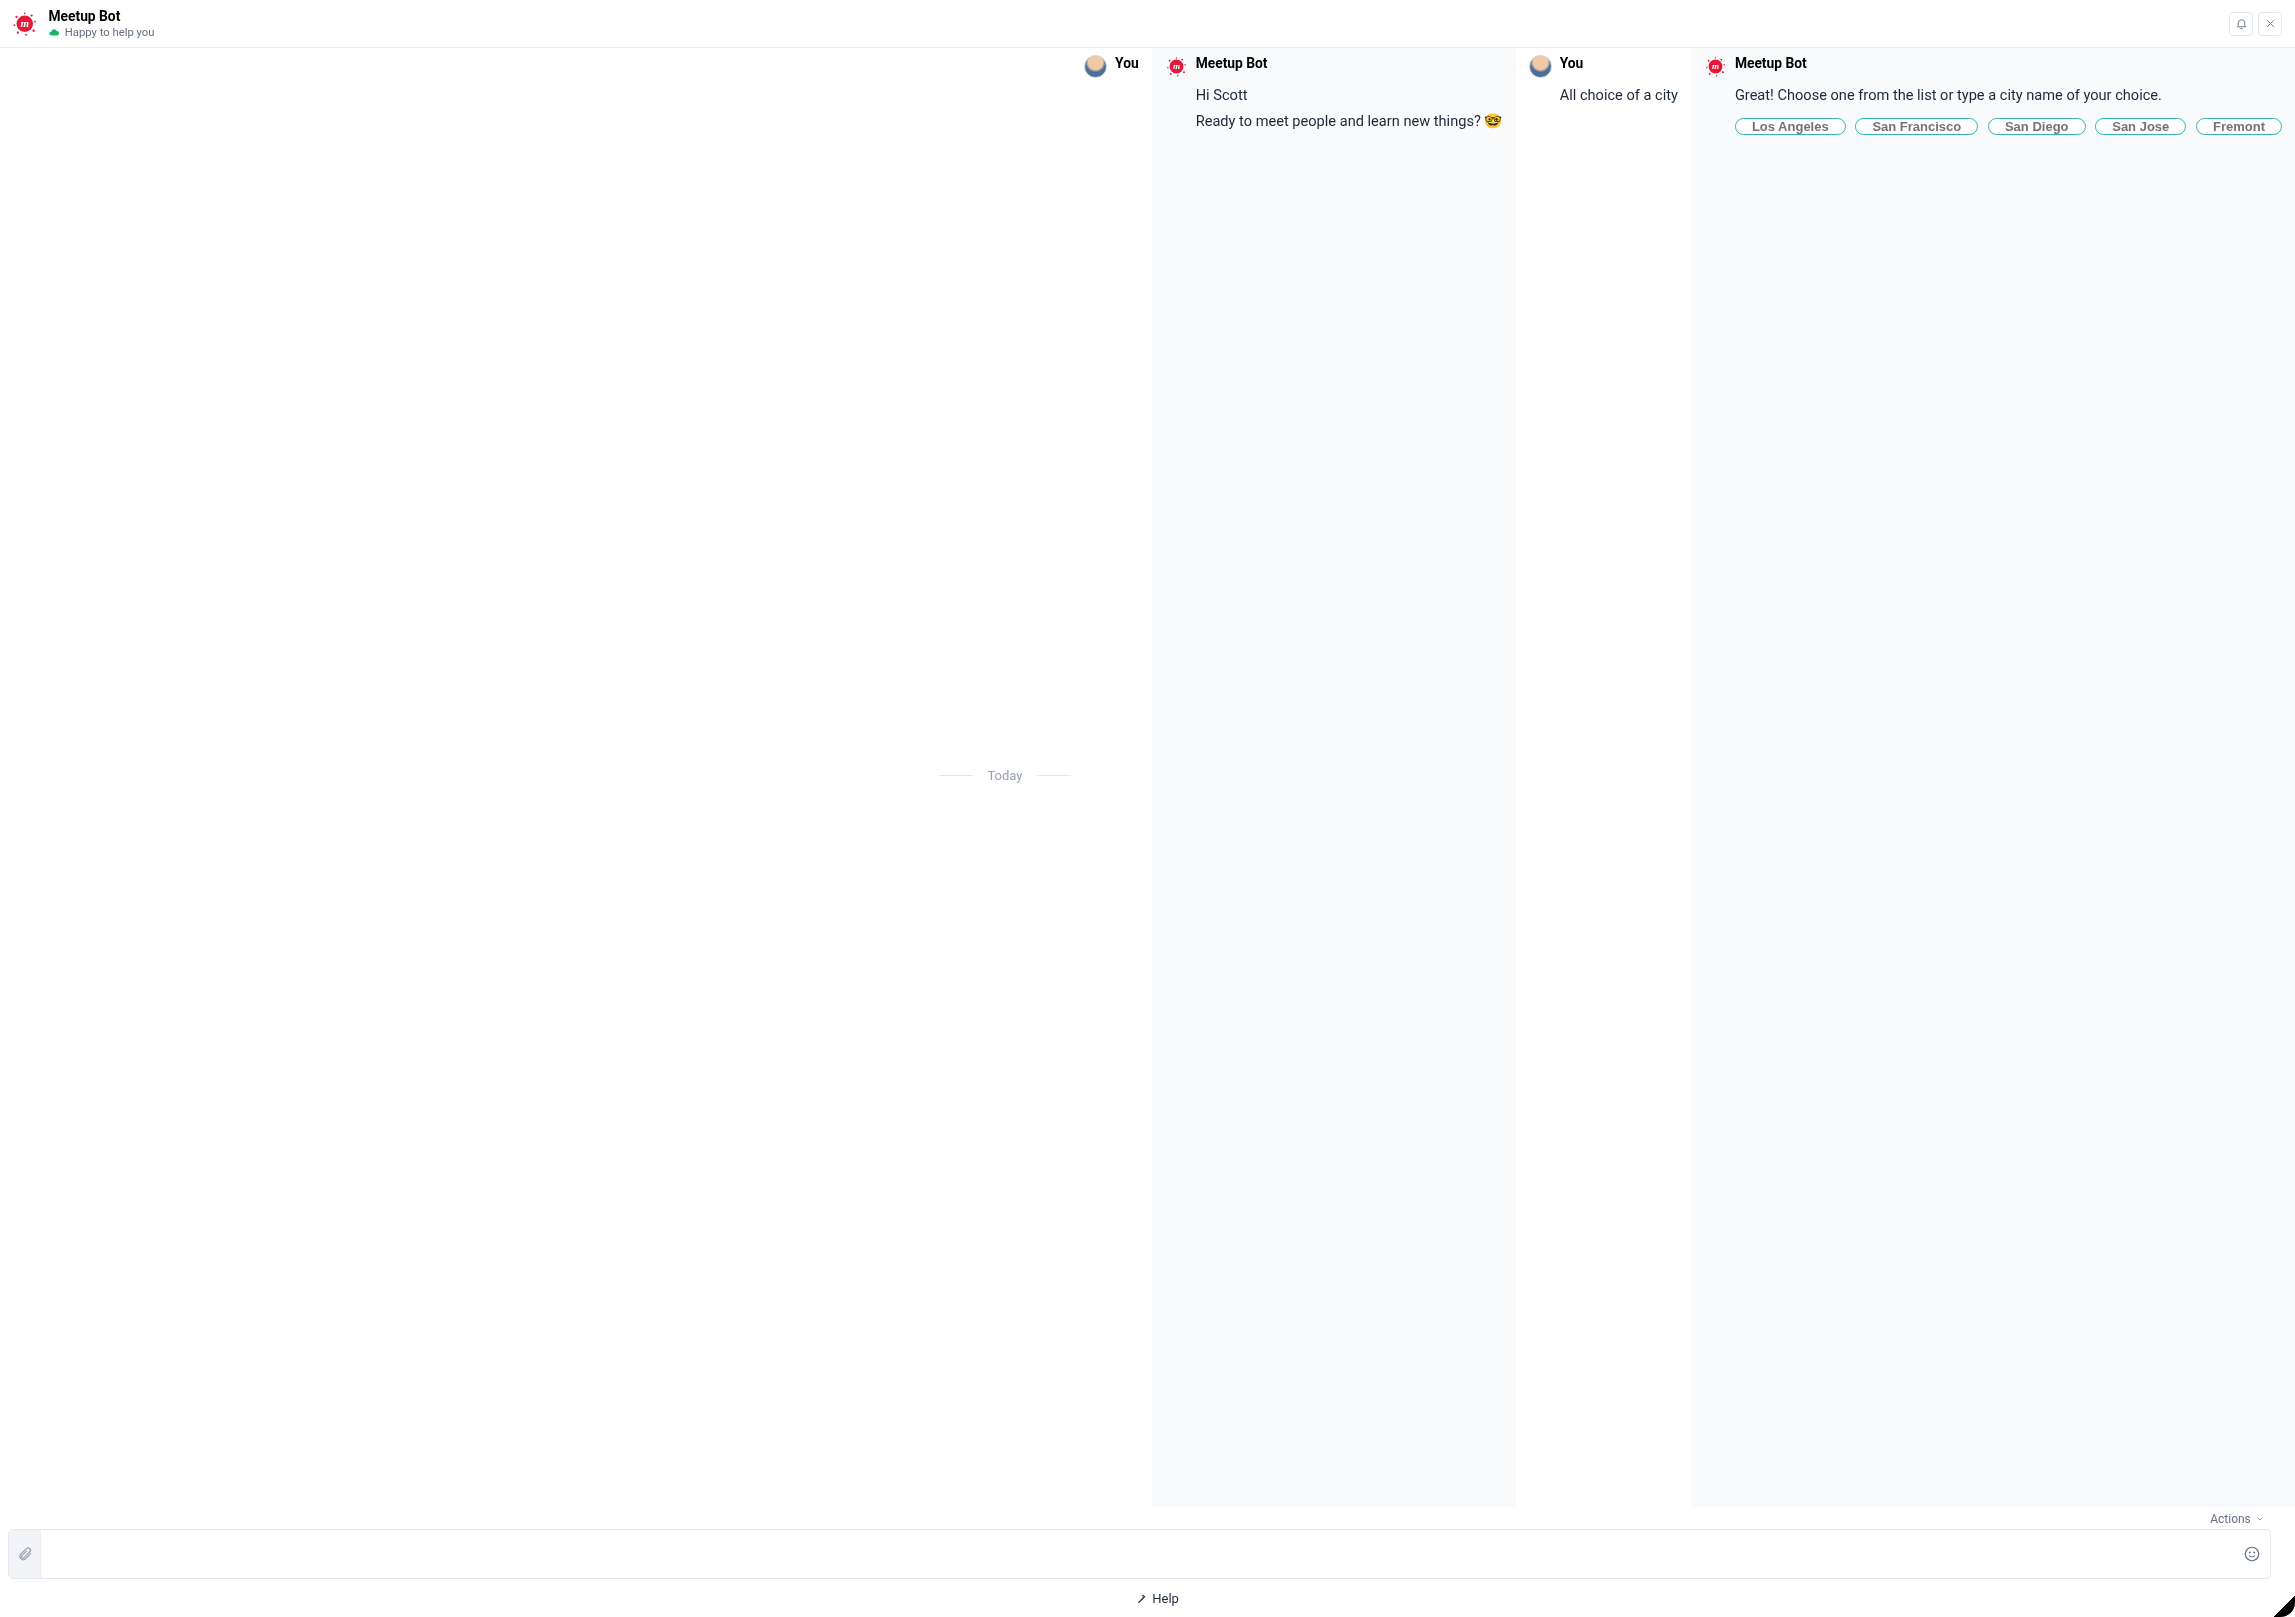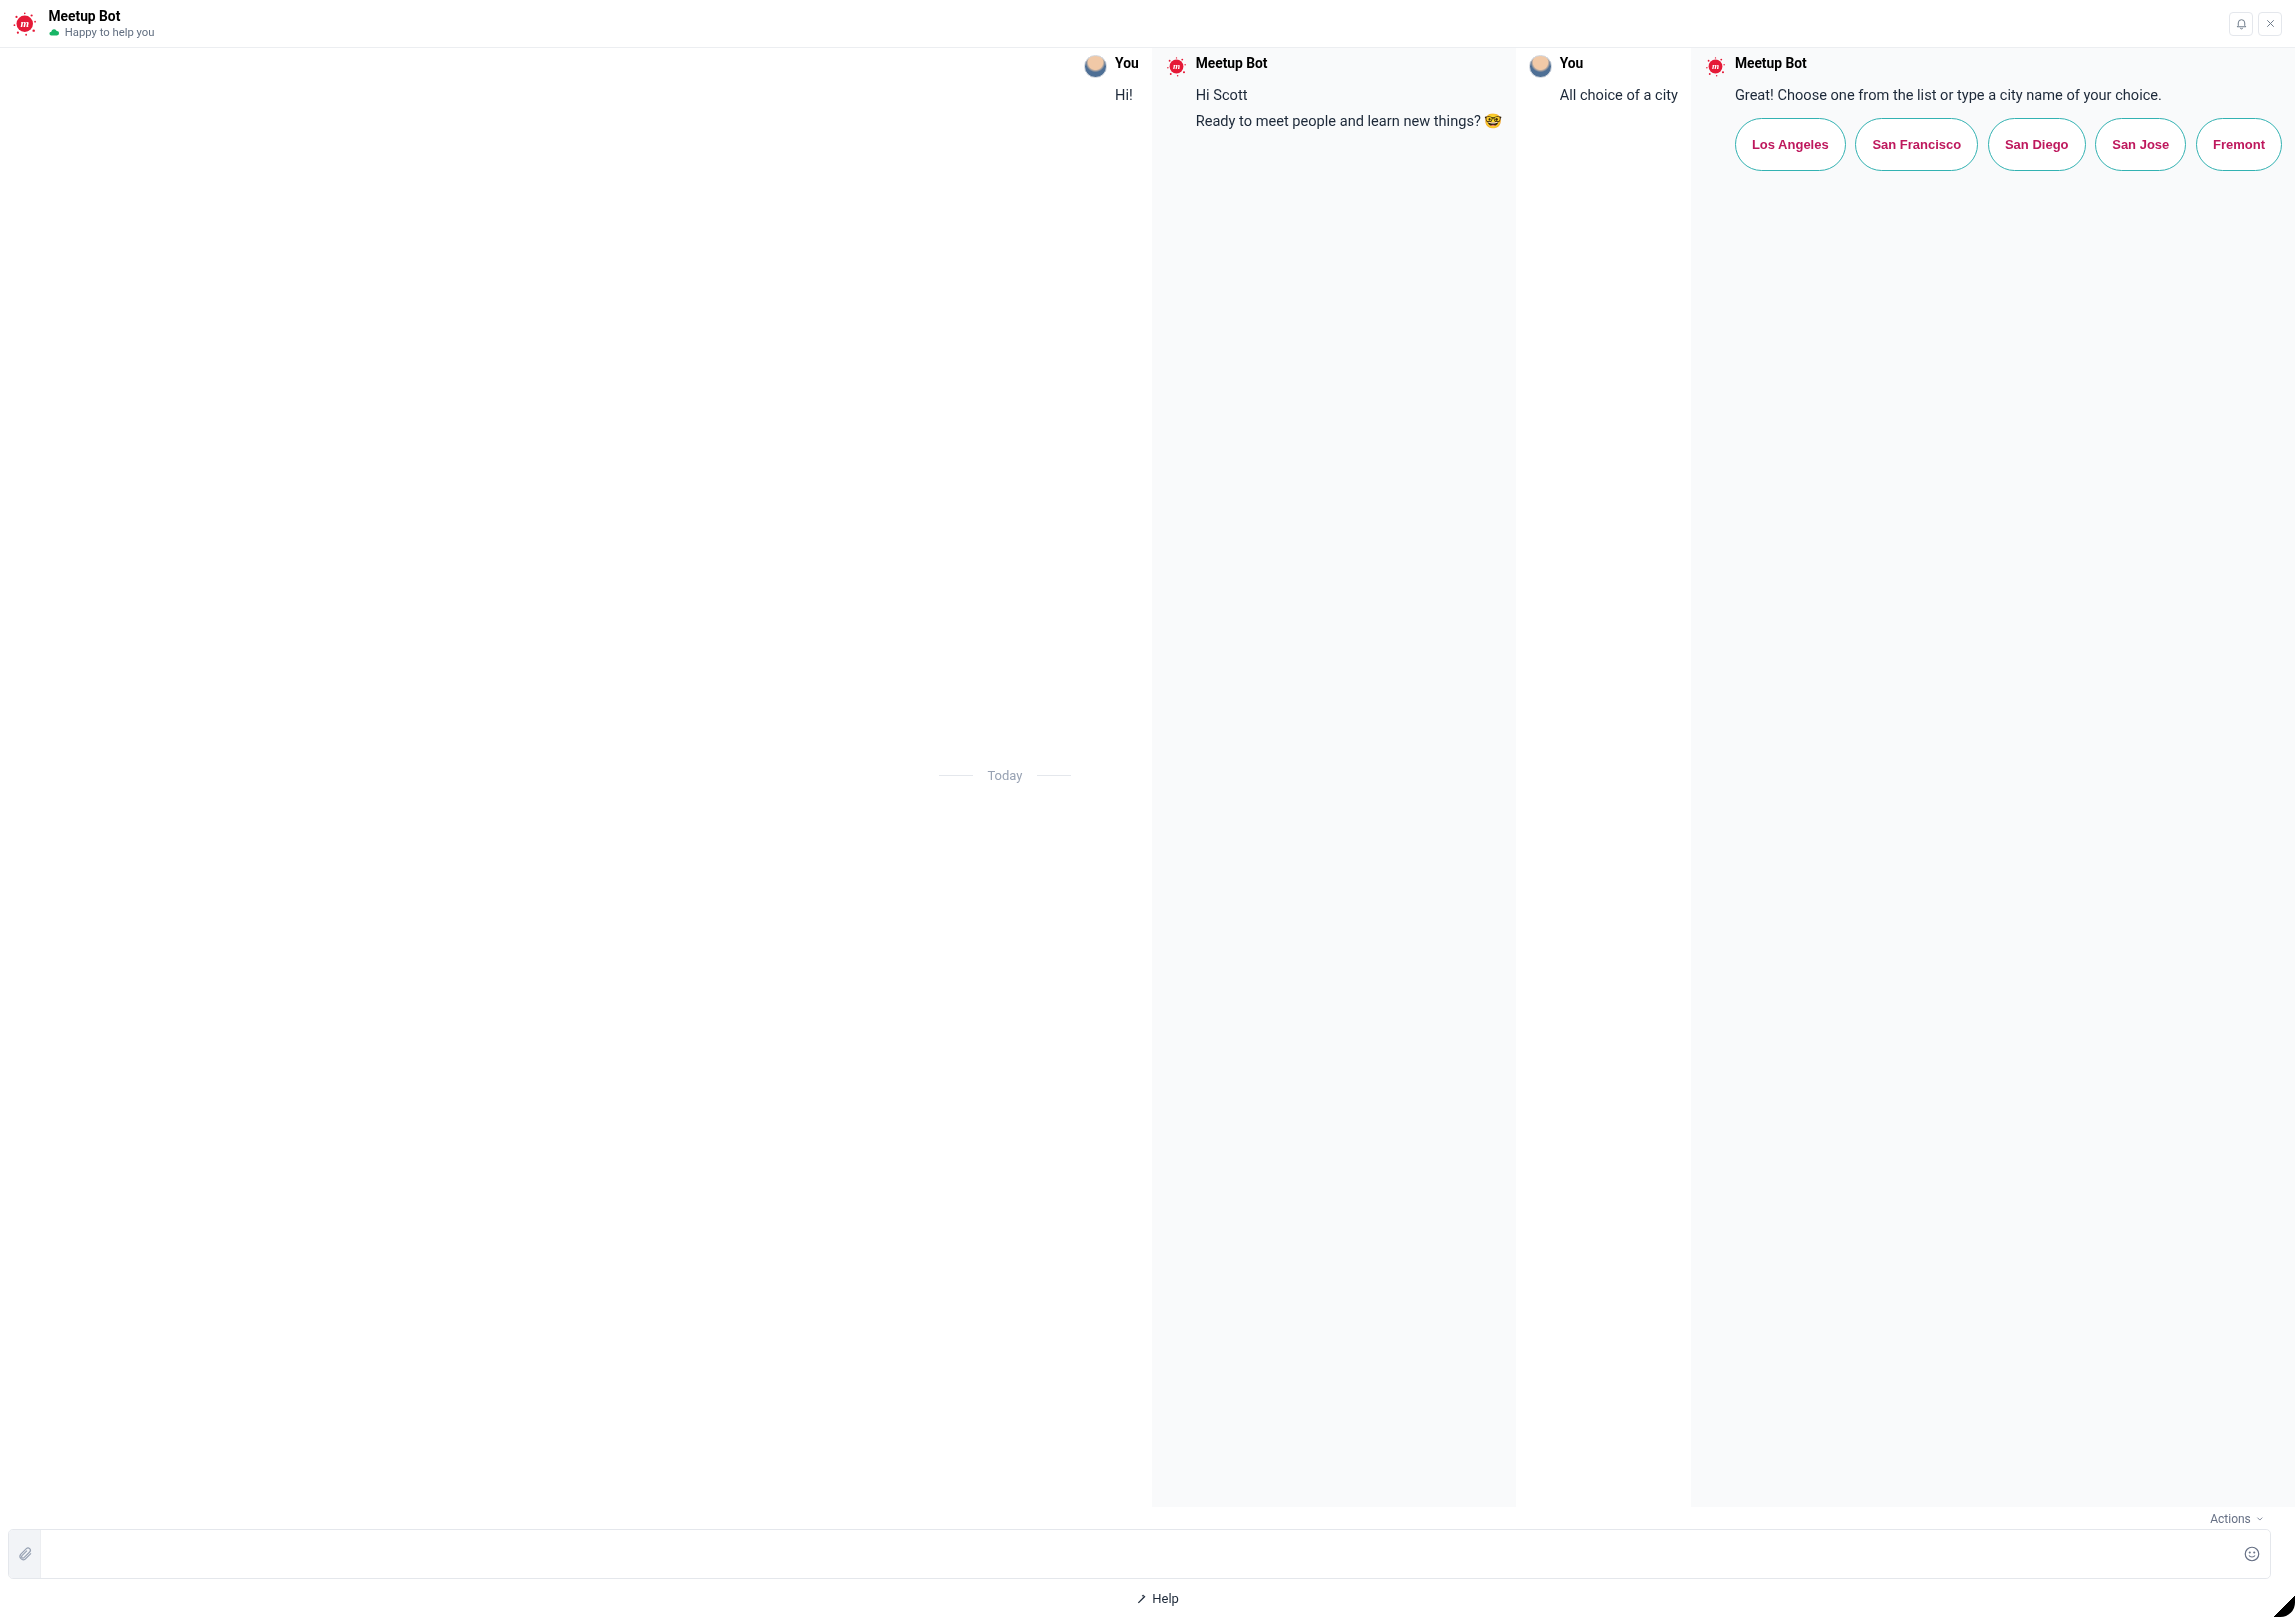--- a/index.html
+++ b/index.html
@@ -65,24 +65,24 @@
   .msg-body { padding-left: 31px; font-size: 14.6px; color: #1d2939; line-height: 1.55; }
   .msg-body p { margin: 0 0 3.2px 0; }
 
   .chips {
     display: flex; flex-wrap: wrap; gap: 9.7px;
     padding-left: 31px; margin-top: 11.3px;
   }
   .chip {
     border: 0.8px solid #33b2b2;
     border-radius: 809px;
-    padding: 18px 16px;
+    padding: 0 16px;
     font-size: 13px;
     font-weight: 600;
-    color: #be185d;
+    color: #737373;
     background: #fff;
     cursor: pointer;
   }
 
   
   .composer-wrap { padding: 0 24px 0 8px; }
   .actions-row {
     display: flex; justify-content: flex-end; align-items: center;
     padding: 4.9px 6.5px 3.2px 6.5px;
     gap: 4px;
@@ -187,23 +187,20 @@
   <div class="date-sep">
     <span class="sep-line"></span>
     <span>Today</span>
     <span class="sep-line"></span>
   </div>
 
   <div class="msg-group">
     <div class="msg-head">
       <div class="avatar-user"></div>
       <span class="sender">You</span>
-    </div>
-    <div class="msg-body">
-      <p>Hi!</p>
     </div>
   </div>
 
   <div class="msg-group bot">
     <div class="msg-head">
       <div class="avatar-bot">
         <svg viewBox="0 0 40 40">
             <g fill="#e51937">
               <circle cx="20" cy="20" r="12"></circle>
               <circle cx="20" cy="5" r="1.2"></circle>

